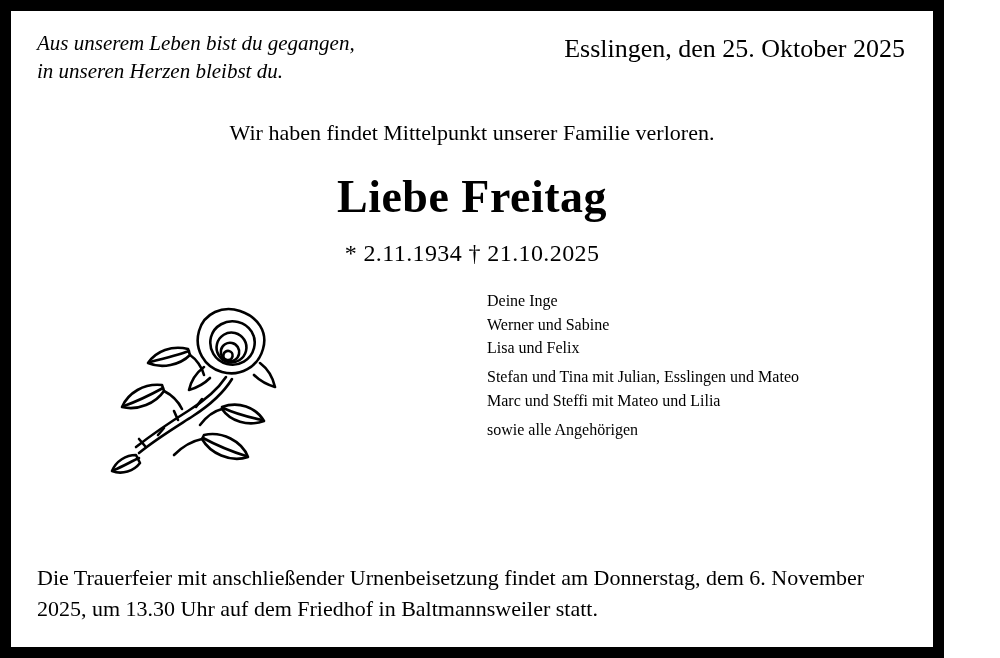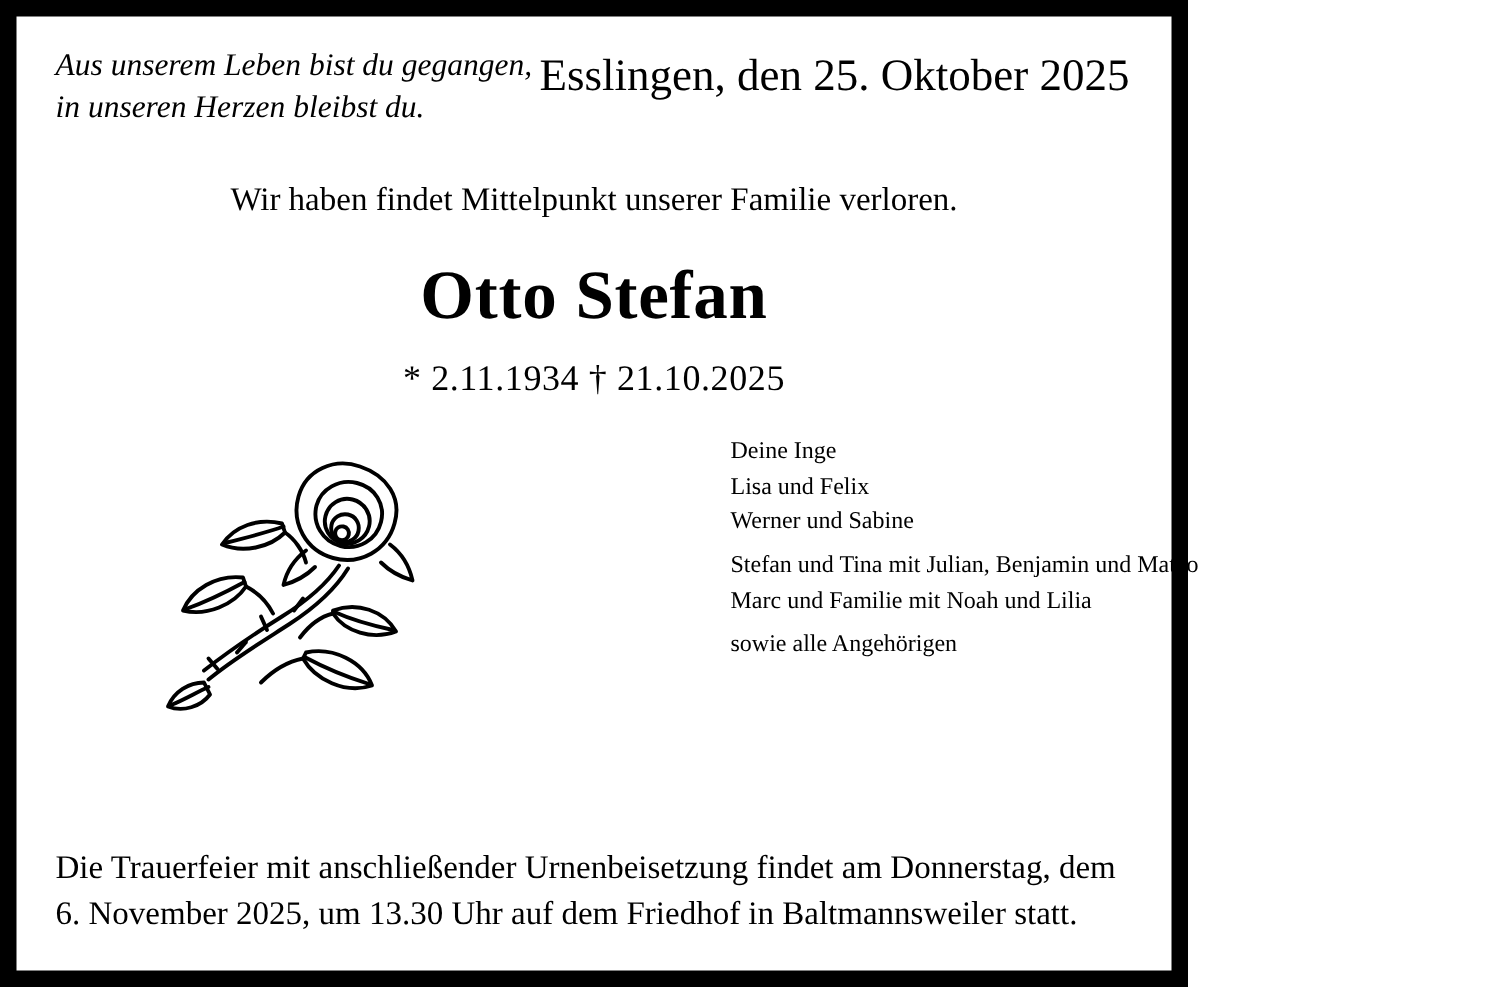--- a/index.html
+++ b/index.html
@@ -10,40 +10,40 @@
   body {
     width: 1000px;
     height: 658px;
     font-family: "Liberation Serif", serif;
     color: #000000;
     overflow: hidden;
   }
   .obituary {
     position: relative;
     box-sizing: border-box;
-    width: 792px;
+    width: 944px;
     height: 658px;
     background: #ffffff;
     border: 11px solid #000000;
     padding: 18px 26px 10px 26px;
   }
   .top-row {
     display: flex;
     justify-content: space-between;
     align-items: flex-start;
   }
   .motto {
     font-style: italic;
     font-size: 21px;
     line-height: 1.35;
     white-space: pre-line;
     text-align: left;
   }
   .place-date {
-    font-size: 30px;
+    font-size: 26px;
     line-height: 1.35;
     text-align: left;
     padding-top: 2px;
     padding-right: 2px;
   }
   .lead {
     text-align: center;
     font-size: 22px;
     margin-top: 34px;
   }
@@ -109,21 +109,21 @@
 <div class="obituary">
 
   <div class="top-row">
     <div class="motto">Aus unserem Leben bist du gegangen,
 in unseren Herzen bleibst du.</div>
     <div class="place-date">Esslingen, den 25. Oktober 2025</div>
   </div>
 
   <div class="lead">Wir haben findet Mittelpunkt unserer Familie verloren.</div>
 
-  <div class="name">Otto Stefan</div>
+  <div class="name">Liebe Freitag</div>
 
   <div class="dates">* 2.11.1934   † 21.10.2025</div>
 
 
   <div class="middle">
 
     <div class="rose">
       <svg viewBox="0 0 210 205" width="210" height="205" xmlns="http://www.w3.org/2000/svg">
         <g fill="none" stroke="#000000" stroke-width="2.6" stroke-linecap="round" stroke-linejoin="round">
 
@@ -161,25 +161,25 @@
           <path d="M110 150 C100 152 90 158 82 166"></path>
 
           <path d="M44 166 C34 166 24 172 20 182 C30 186 42 182 48 174 Z"></path>
           <path d="M22 181 C30 178 40 172 47 169"></path>
         </g>
       </svg>
     </div>
 
     <div class="mourners">
       <div class="mourner-line">Deine Inge</div>
+      <div class="mourner-line">Werner und Sabine</div>
       <div class="mourner-line">Lisa und Felix</div>
-      <div class="mourner-line">Werner und Sabine</div>
       <div class="mgap"></div>
-      <div class="mourner-line">Stefan und Tina mit Julian, Benjamin und Mateo</div>
-      <div class="mourner-line">Marc und Familie mit Noah und Lilia</div>
+      <div class="mourner-line">Stefan und Tina mit Julian, Esslingen und Mateo</div>
+      <div class="mourner-line">Marc und Steffi mit Mateo und Lilia</div>
       <div class="mgap"></div>
       <div class="mourner-line">sowie alle Angehörigen</div>
     </div>
 
   </div>
 
   <div class="footer">Die Trauerfeier mit anschließender Urnenbeisetzung findet am Donnerstag, dem 6. November 2025, um 13.30 Uhr auf dem Friedhof in Baltmannsweiler statt.</div>
 
 </div>
 

